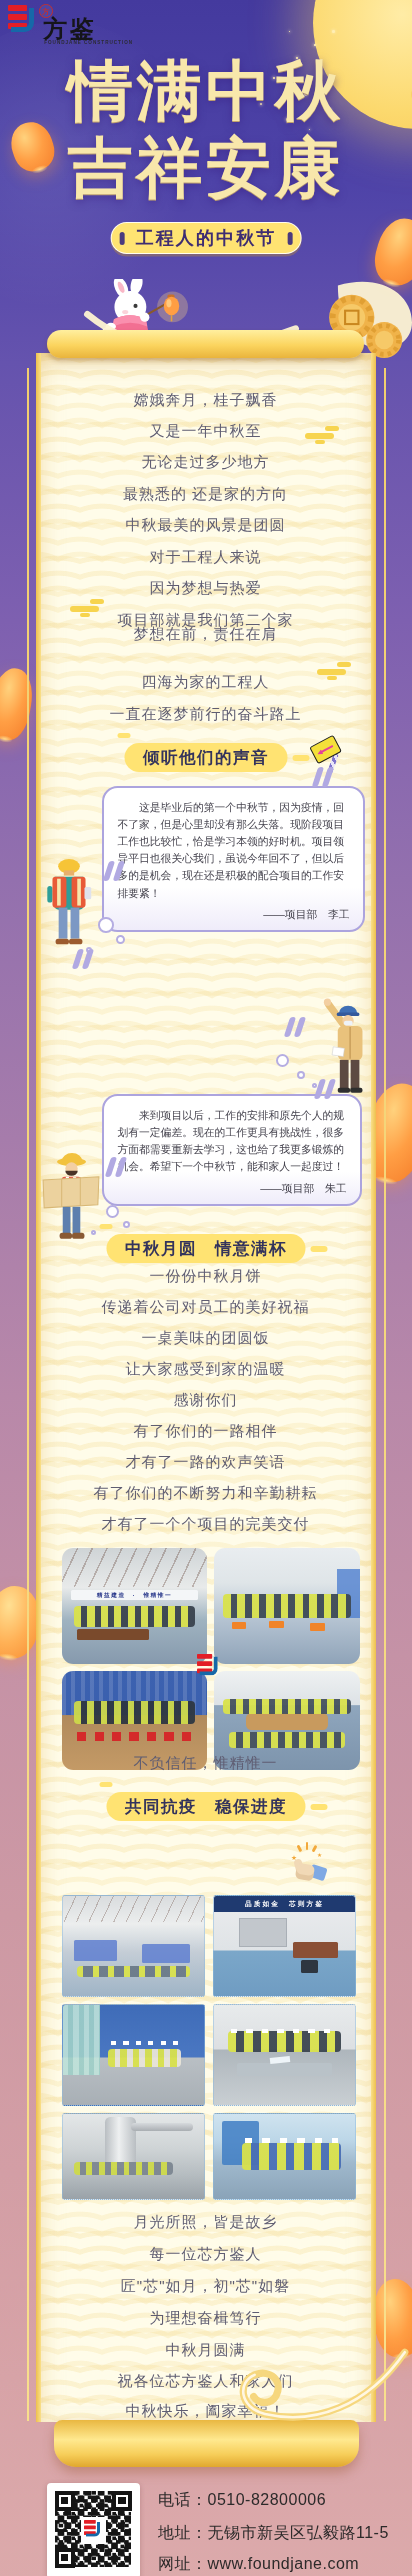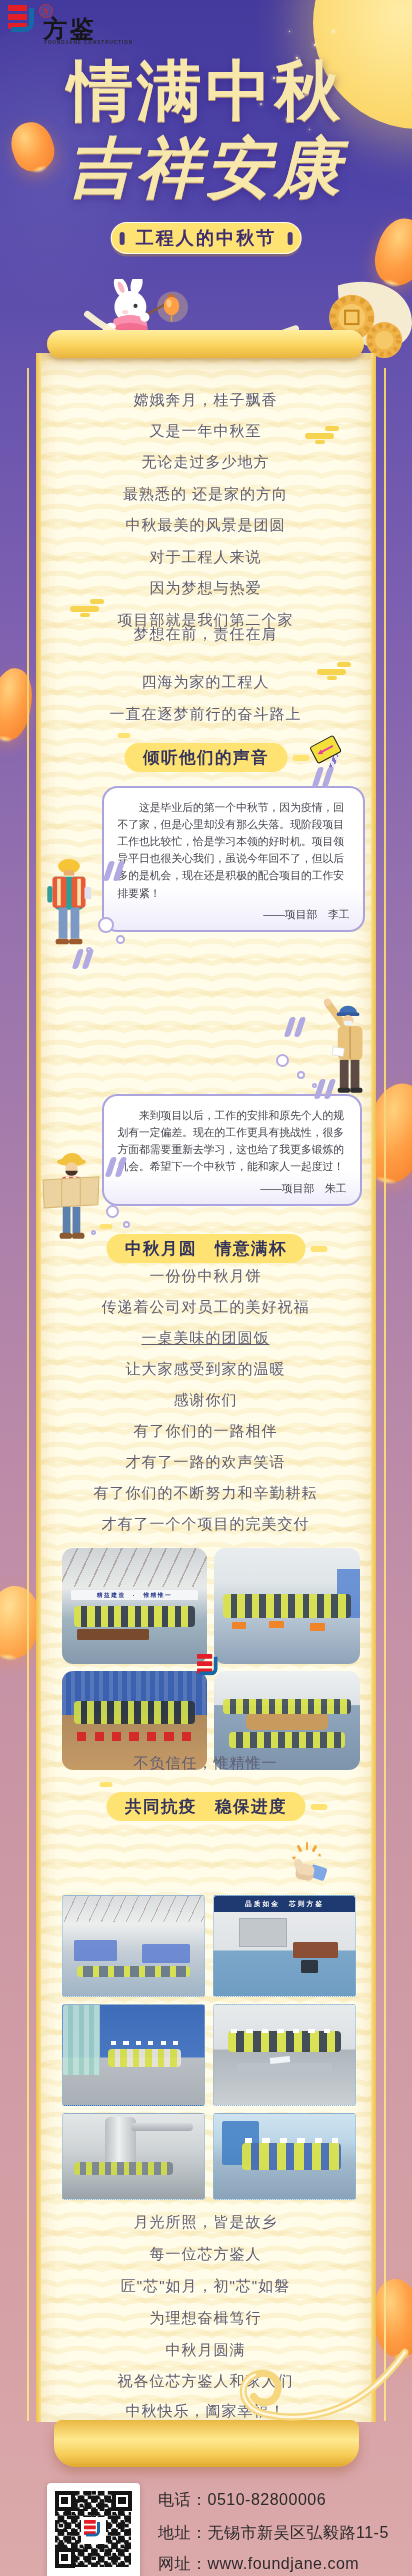--- a/index.html
+++ b/index.html
@@ -127,21 +127,21 @@
         <i class="b2"></i>
         <i class="b3"></i>
         <span class="hook"></span>
       </span>
     <span class="logo-seal">方</span>
     <span class="logo-name">方鉴</span>
     <span class="logo-tag">FOUNDJANE CONSTRUCTION</span>
   </div>
 
   <div class="title" style="top:55px;">情满中秋</div>
-  <div class="title" style="top:132px;font-style:italic;">吉祥安康</div>
+  <div class="title" style="top:132px;">吉祥安康</div>
   <div class="hbadge">工程人的中秋节</div>
 
   <div class="lantern" style="left:12.4px;top:122px;width:41px;height:49px;transform:rotate(-18deg);"></div>
   <div class="lantern" style="left:377px;top:218px;width:47px;height:67px;transform:rotate(16deg);"></div>
   <div class="lantern" style="left:-9.3px;top:668px;width:40px;height:72px;transform:rotate(10deg);"></div>
   <div class="lantern" style="left:367px;top:1083px;width:58px;height:99px;transform:rotate(12deg);"></div>
   <div class="lantern" style="left:-13.4px;top:1586px;width:52px;height:72px;transform:rotate(8deg);background:radial-gradient(ellipse at 38% 28%,#ffe093 0%,#ffb055 52%,#f78c32 100%);"></div>
   <div class="lantern" style="left:374px;top:2279px;width:47px;height:78px;transform:rotate(-6deg);"></div>
 
   <svg class="abs" style="left:81px;top:279px;" width="108" height="98" viewBox="0 0 210 190">
@@ -288,21 +288,21 @@
     <rect x="44" y="108" width="15" height="52" fill="#5d7fae"></rect>
     <rect x="63" y="108" width="15" height="52" fill="#5d7fae"></rect>
     <rect x="38" y="158" width="24" height="12" rx="5" fill="#8a5a33"></rect>
     <rect x="62" y="158" width="24" height="12" rx="5" fill="#8a5a33"></rect>
   </svg>
 
   <div class="sbadge" style="top:1234px;">中秋月圆　情意满杯</div>
   <div>
     <div class="pline" style="top:1267px;">一份份中秋月饼</div>
     <div class="pline" style="top:1298px;">传递着公司对员工的美好祝福</div>
-    <div class="pline" style="top:1329px;text-decoration:underline;">一桌美味的团圆饭</div>
+    <div class="pline" style="top:1329px;">一桌美味的团圆饭</div>
     <div class="pline" style="top:1360px;">让大家感受到家的温暖</div>
     <div class="pline" style="top:1391px;">感谢你们</div>
     <div class="pline" style="top:1422px;">有了你们的一路相伴</div>
     <div class="pline" style="top:1453px;">才有了一路的欢声笑语</div>
     <div class="pline" style="top:1484px;">有了你们的不断努力和辛勤耕耘</div>
     <div class="pline" style="top:1515px;">才有了一个个项目的完美交付</div>
   </div>
 
   <div class="abs" style="left:62px;top:1548px;width:299px;height:222px;">
     <div class="photo" style="left:0;top:0;width:145px;height:116px;background:linear-gradient(180deg,#cfd4d6 0%,#e8eaea 34%,#9fb3c0 62%,#8699ad 100%);">

